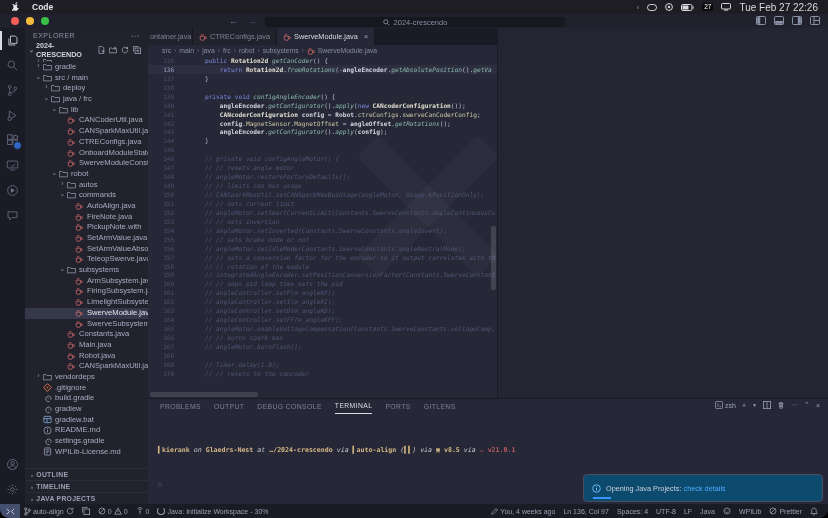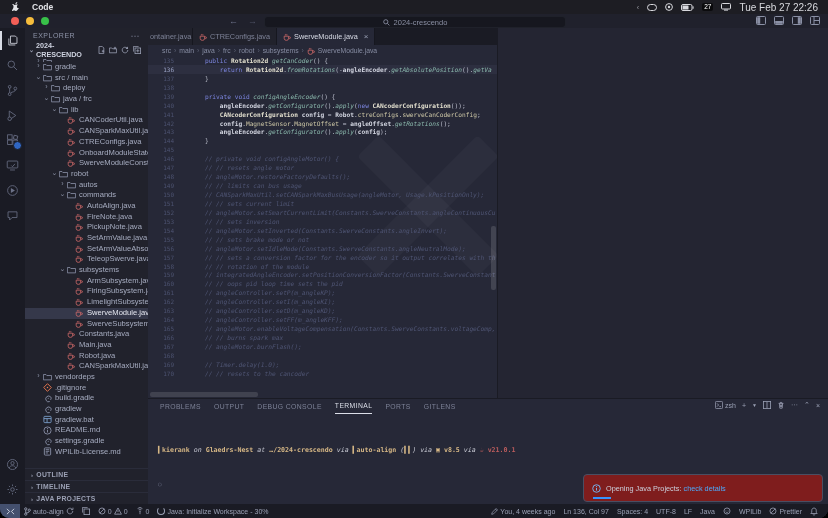--- a/index.html
+++ b/index.html
@@ -105,21 +105,21 @@
   .promptchar{color:#6c7288;font-size:6px;}
   
   #statusbar{position:absolute;left:0;top:490px;width:828px;height:14px;background:#1a1b24;
              display:flex;align-items:center;color:#9aa0b4;font-size:7px;}
   .sb-item{display:flex;align-items:center;gap:2px;padding:0 4px;white-space:nowrap;}
   #remotebox{width:20px;height:14px;background:#44506e;display:flex;align-items:center;
              justify-content:center;color:#d7dbe8;}
   #sb-right{margin-left:auto;display:flex;align-items:center;margin-right:6px;}
   .spin{width:6px;height:6px;border:1px solid #9aa0b4;border-top-color:transparent;border-radius:50%;}
   
-  #toast{position:absolute;right:5px;bottom:16px;width:222px;height:26px;background:#7f1d1d;
+  #toast{position:absolute;right:5px;bottom:16px;width:222px;height:26px;background:#0c4a6e;
          border:1px solid #4a4e62;border-radius:4px;display:flex;align-items:center;gap:5px;
          padding:0 8px;font-size:7.3px;color:#ccd0dc;}
   #toast .link{color:#4daafc;}
   #toast .tprog{position:absolute;left:9px;bottom:2px;width:18px;height:2px;background:#3794ff;}
   svg{display:block;}
 </style>
 </head>
 <body>
 
 <div id="app">
@@ -468,21 +468,21 @@
             <span>FireNote.java</span>
           </div>
           <div class="trow" style="padding-left: 42px;">
             <span class="chev"> </span>
             <span class="ticon">
               <svg width="8" height="8" viewBox="0 0 10 10">
                 <path fill="none" stroke="#cf6a6a" d="M1.5 4h5.5v2.8a2.6 2.6 0 0 1-2.75 2.4A2.6 2.6 0 0 1 1.5 6.8zM7 4.8h1.2a1.1 1.1 0 0 1 0 2.2H7"></path>
                 <path fill="none" stroke="#cf6a6a" d="M3 1.2c.6.7-.6 1 0 1.8M4.8 1.2c.6.7-.6 1 0 1.8"></path>
               </svg>
             </span>
-            <span>PickupNote.java</span>
+            <span>PickupNote.with</span>
           </div>
           <div class="trow" style="padding-left: 42px;">
             <span class="chev"> </span>
             <span class="ticon">
               <svg width="8" height="8" viewBox="0 0 10 10">
                 <path fill="none" stroke="#cf6a6a" d="M1.5 4h5.5v2.8a2.6 2.6 0 0 1-2.75 2.4A2.6 2.6 0 0 1 1.5 6.8zM7 4.8h1.2a1.1 1.1 0 0 1 0 2.2H7"></path>
                 <path fill="none" stroke="#cf6a6a" d="M3 1.2c.6.7-.6 1 0 1.8M4.8 1.2c.6.7-.6 1 0 1.8"></path>
               </svg>
             </span>
             <span>SetArmValue.java</span>

